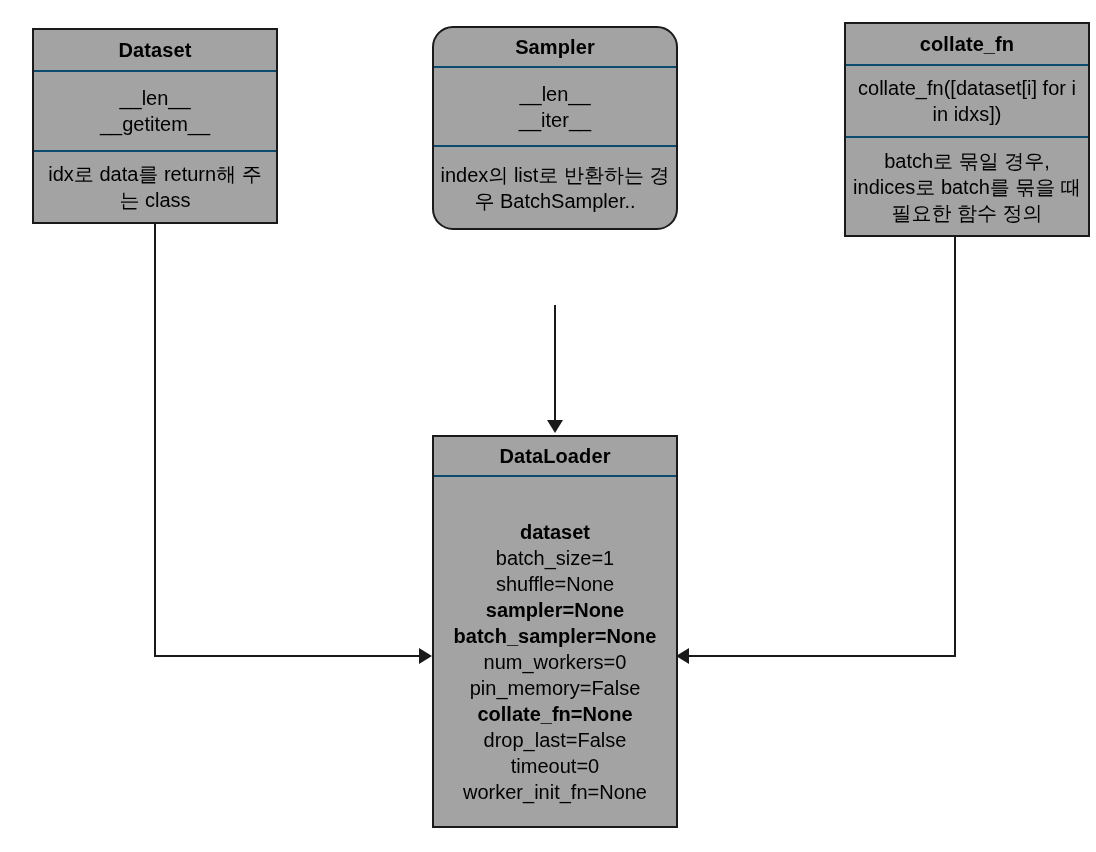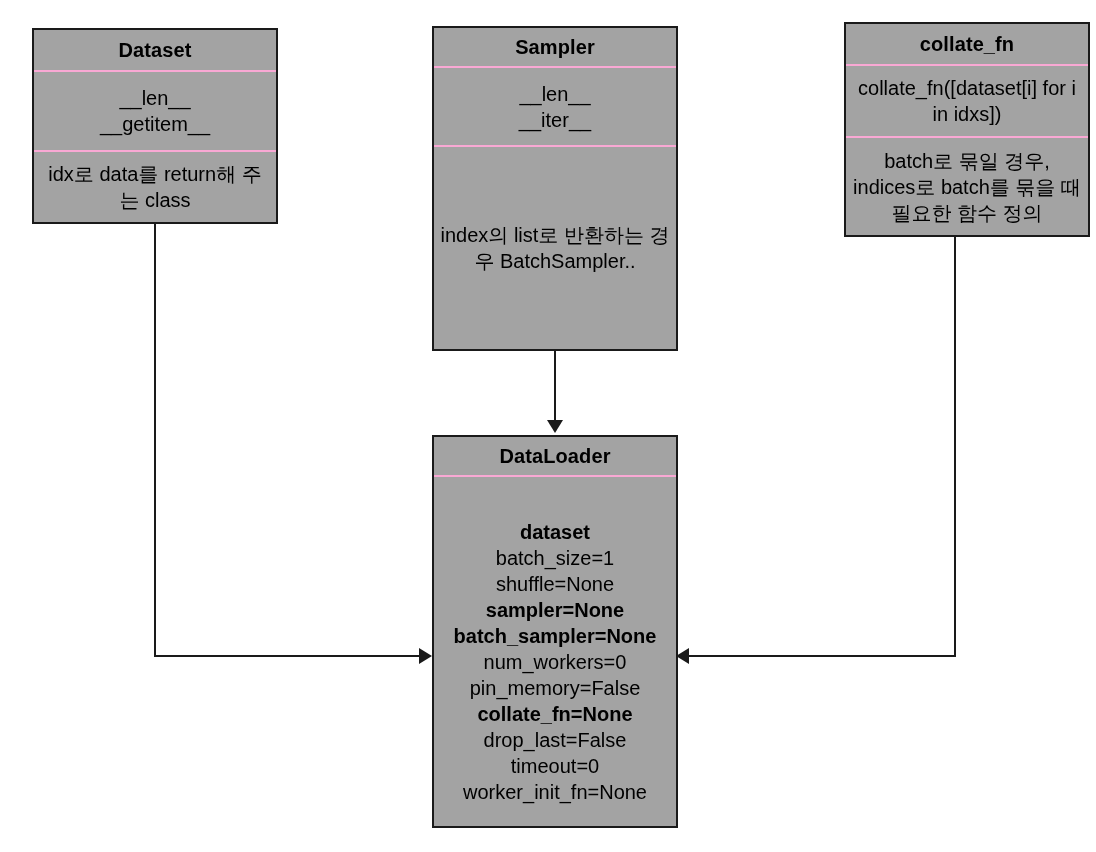--- a/index.html
+++ b/index.html
@@ -33,21 +33,21 @@
   .compartment {
     box-sizing: border-box;
     display: flex;
     flex-direction: column;
     align-items: center;
     justify-content: center;
     text-align: center;
     padding: 6px 6px;
   }
   .compartment + .compartment {
-    border-top: 2px solid #f9a8d4;
+    border-top: 2px solid #0c4a6e;
   }
   .node-title {
     font-weight: bold;
     font-size: 20px;
     line-height: 24px;
     letter-spacing: 0.1px;
   }
   .compartment .line {
     font-size: 20px;
     line-height: 26px;
@@ -114,21 +114,21 @@
     </div>
     <div class="compartment" style="height:80px;">
       <div class="line">__len__</div>
       <div class="line">__getitem__</div>
     </div>
     <div class="compartment body-cell">
       <div class="line wrap">idx로  data를 return해 주는 class</div>
     </div>
   </div>
 
-  <div class="node" style="left:432px; top:26px; width:246px; height:325px;">
+  <div class="node" style="left:432px; top:26px; width:246px; height:204px;border-radius:21px;">
     <div class="compartment title-cell" style="height:38px;">
       <div class="node-title">Sampler</div>
     </div>
     <div class="compartment" style="height:79px;">
       <div class="line">__len__</div>
       <div class="line">__iter__</div>
     </div>
     <div class="compartment body-cell">
       <div class="line wrap">index의 list로 반환하는 경우 BatchSampler..</div>
     </div>

